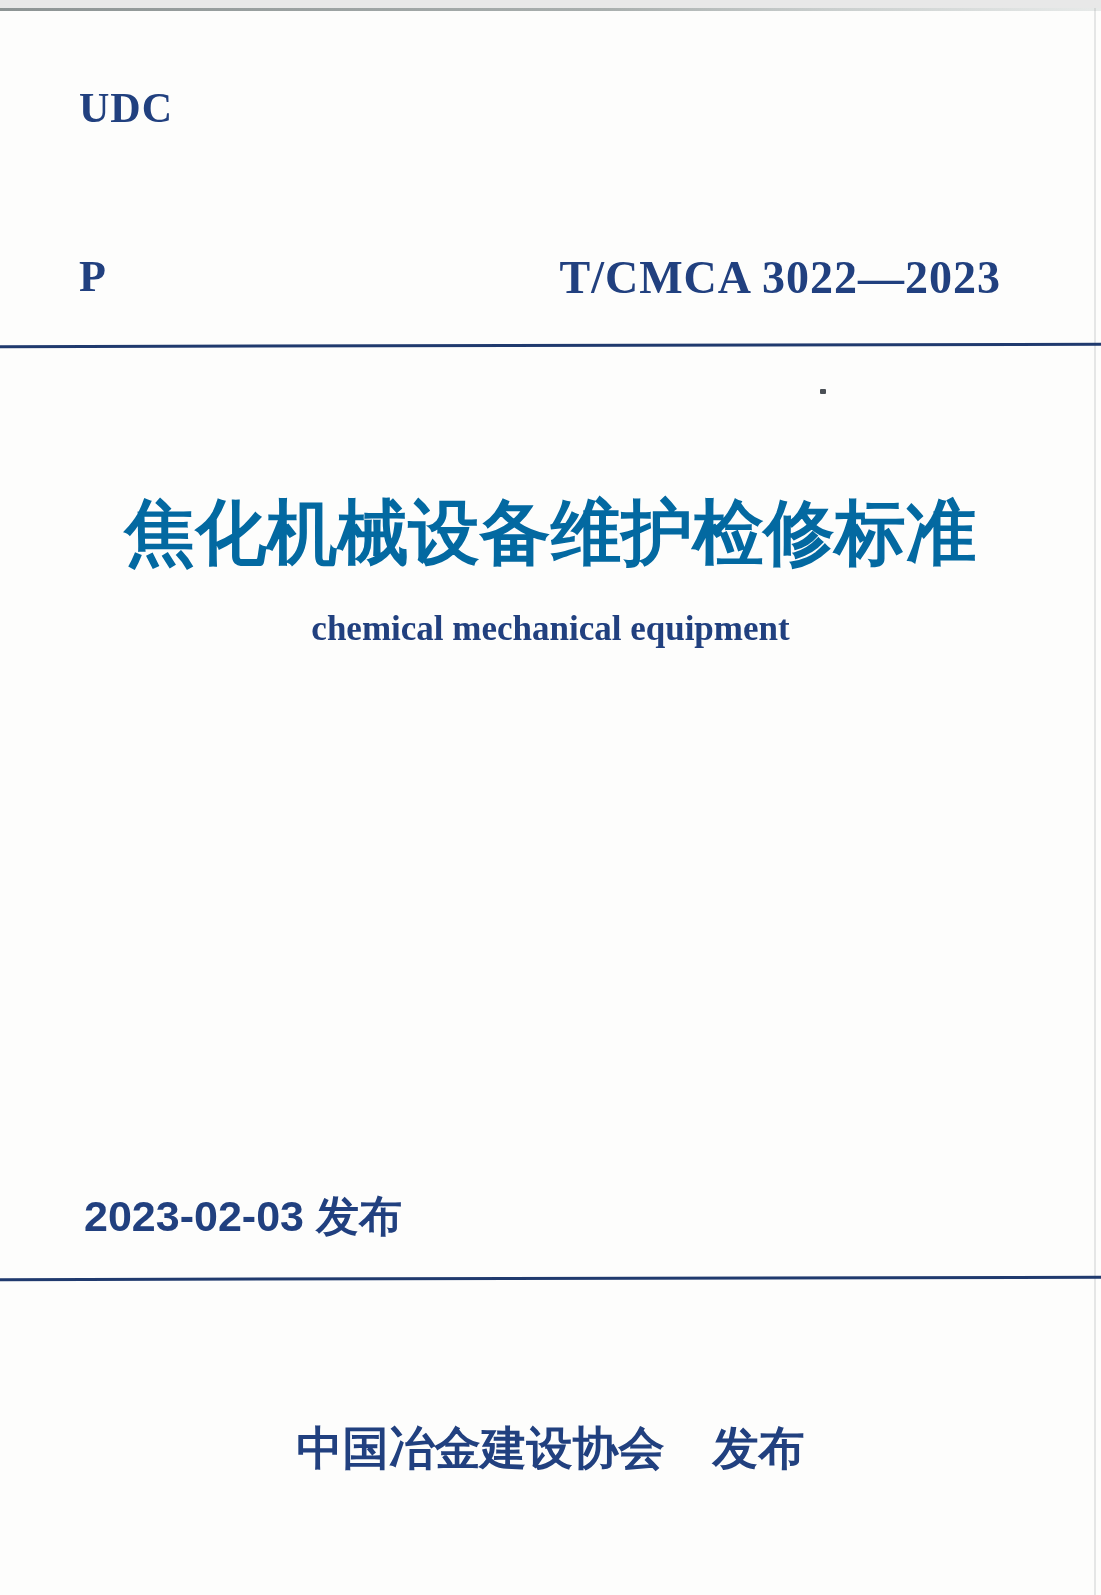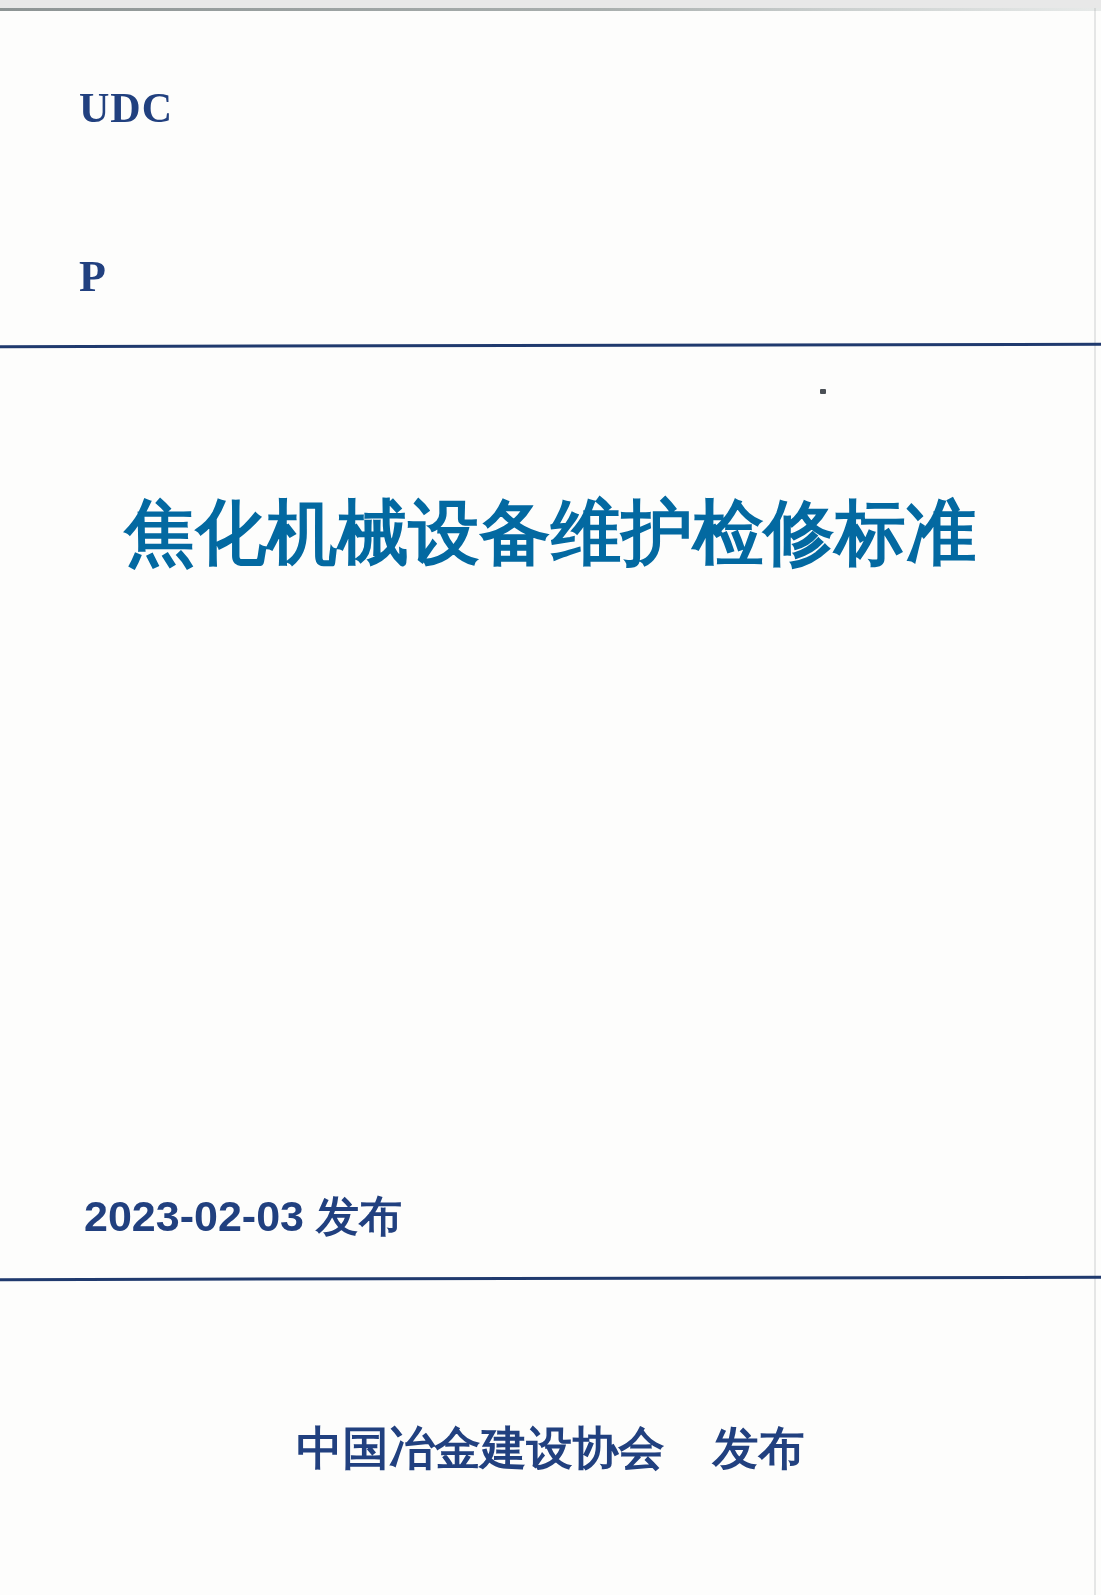--- a/index.html
+++ b/index.html
@@ -146,28 +146,30 @@
 <div class="page">
 
   <div class="scan-edge-top"></div>
   <div class="scan-edge-right"></div>
 
   <div class="udc ink">UDC</div>
 
 
   <div class="p-label ink">P</div>
 
+  <div class="std-code ink">T/CMCA 3022—2023</div>
 
   <div class="rule-top"></div>
 
   <div class="speck"></div>
 
   <div class="title-zh">焦化机械设备维护检修标准</div>
 
   <div class="title-en">
+    <div>chemical mechanical equipment</div>
   </div>
 
   <div class="date-row">
     <div class="date-left">
       <span>2023-02-03</span><span class="date-label">发布</span>
     </div>
   </div>
 
   <div class="rule-bottom"></div>
 

